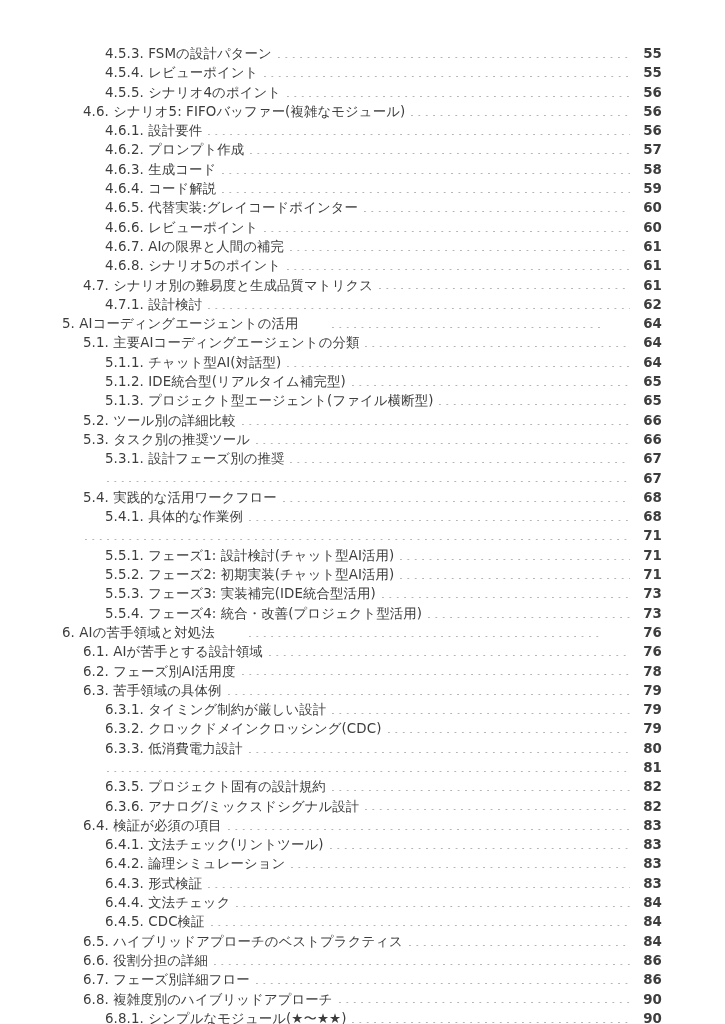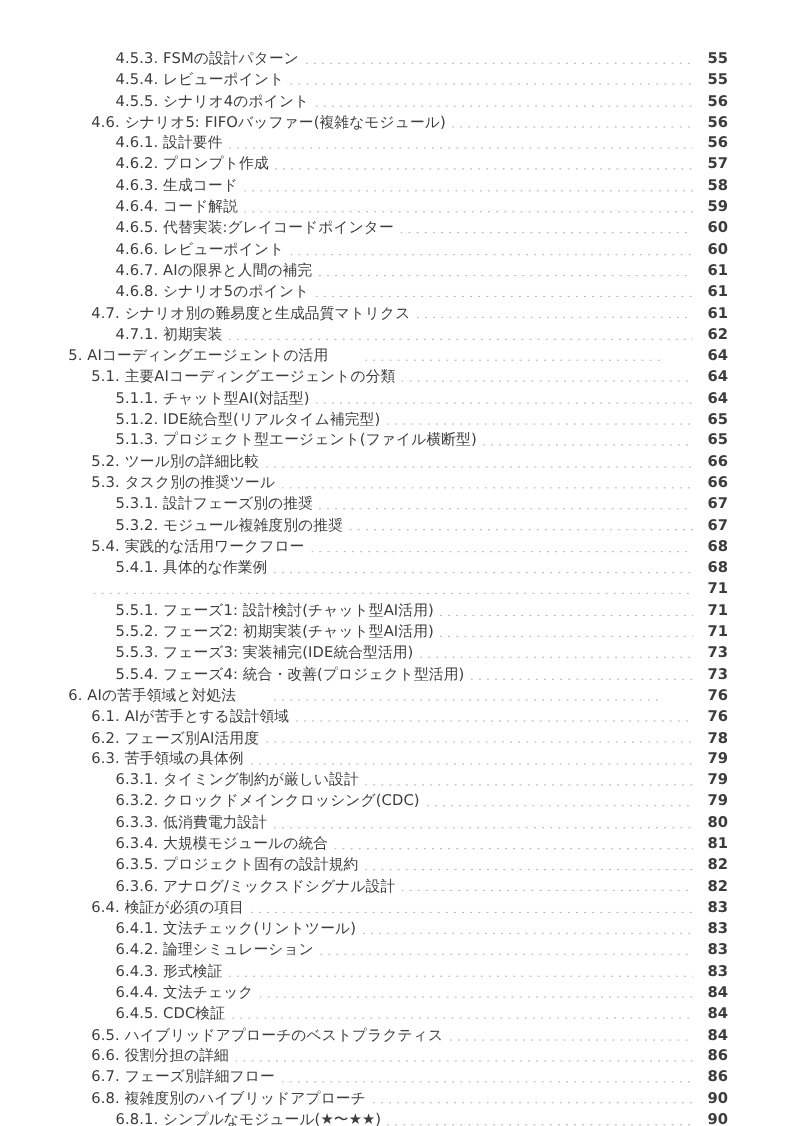--- a/index.html
+++ b/index.html
@@ -146,21 +146,21 @@
         <span class="toc-title">4.6.8. シナリオ5のポイント</span>
         <span class="toc-leader"></span>
         <span class="toc-page">61</span>
       </div>
       <div class="toc-entry lvl-2">
         <span class="toc-title">4.7. シナリオ別の難易度と生成品質マトリクス</span>
         <span class="toc-leader"></span>
         <span class="toc-page">61</span>
       </div>
       <div class="toc-entry lvl-3">
-        <span class="toc-title">4.7.1. 初期実装</span>
+        <span class="toc-title">4.7.1. 設計検討</span>
         <span class="toc-leader"></span>
         <span class="toc-page">62</span>
       </div>
       <div class="toc-entry lvl-1">
         <span class="toc-title">5. AIコーディングエージェントの活用</span>
         <span class="toc-leader"></span>
         <span class="toc-page">64</span>
       </div>
       <div class="toc-entry lvl-2">
         <span class="toc-title">5.1. 主要AIコーディングエージェントの分類</span>
@@ -191,21 +191,20 @@
         <span class="toc-title">5.3. タスク別の推奨ツール</span>
         <span class="toc-leader"></span>
         <span class="toc-page">66</span>
       </div>
       <div class="toc-entry lvl-3">
         <span class="toc-title">5.3.1. 設計フェーズ別の推奨</span>
         <span class="toc-leader"></span>
         <span class="toc-page">67</span>
       </div>
       <div class="toc-entry lvl-3">
-        <span class="toc-title">5.3.2. モジュール複雑度別の推奨</span>
         <span class="toc-leader"></span>
         <span class="toc-page">67</span>
       </div>
       <div class="toc-entry lvl-2">
         <span class="toc-title">5.4. 実践的な活用ワークフロー</span>
         <span class="toc-leader"></span>
         <span class="toc-page">68</span>
       </div>
       <div class="toc-entry lvl-3">
         <span class="toc-title">5.4.1. 具体的な作業例</span>
@@ -265,21 +264,20 @@
         <span class="toc-title">6.3.2. クロックドメインクロッシング(CDC)</span>
         <span class="toc-leader"></span>
         <span class="toc-page">79</span>
       </div>
       <div class="toc-entry lvl-3">
         <span class="toc-title">6.3.3. 低消費電力設計</span>
         <span class="toc-leader"></span>
         <span class="toc-page">80</span>
       </div>
       <div class="toc-entry lvl-3">
-        <span class="toc-title">6.3.4. 大規模モジュールの統合</span>
         <span class="toc-leader"></span>
         <span class="toc-page">81</span>
       </div>
       <div class="toc-entry lvl-3">
         <span class="toc-title">6.3.5. プロジェクト固有の設計規約</span>
         <span class="toc-leader"></span>
         <span class="toc-page">82</span>
       </div>
       <div class="toc-entry lvl-3">
         <span class="toc-title">6.3.6. アナログ/ミックスドシグナル設計</span>

